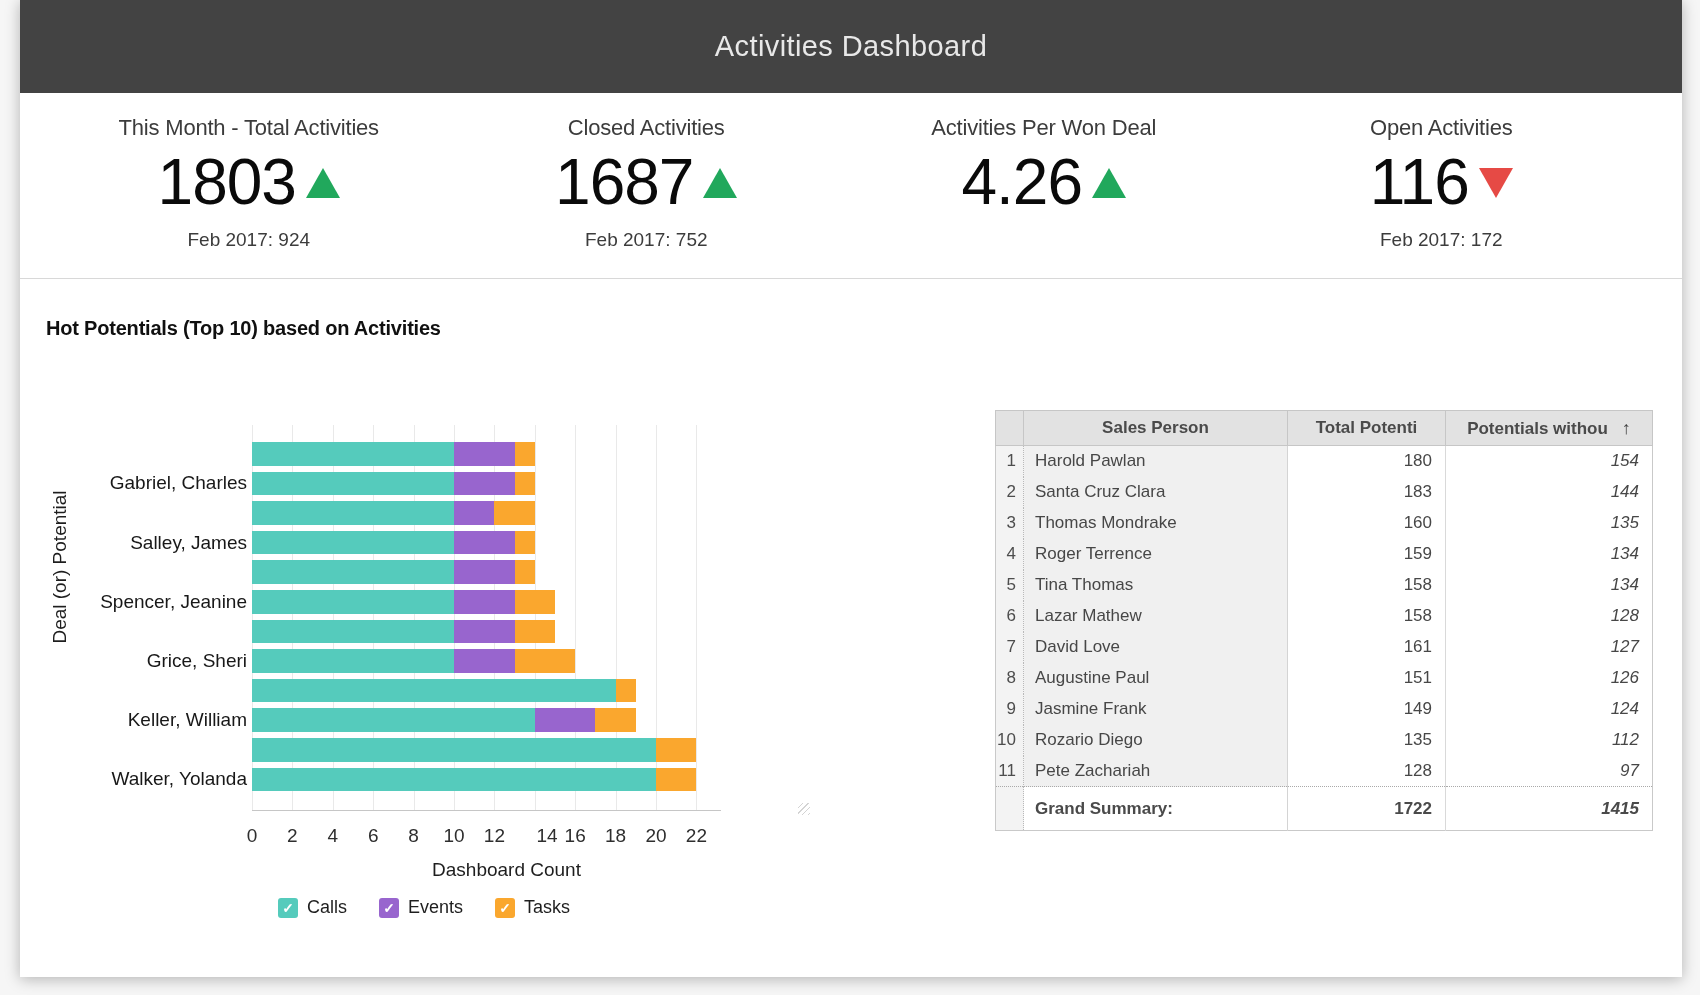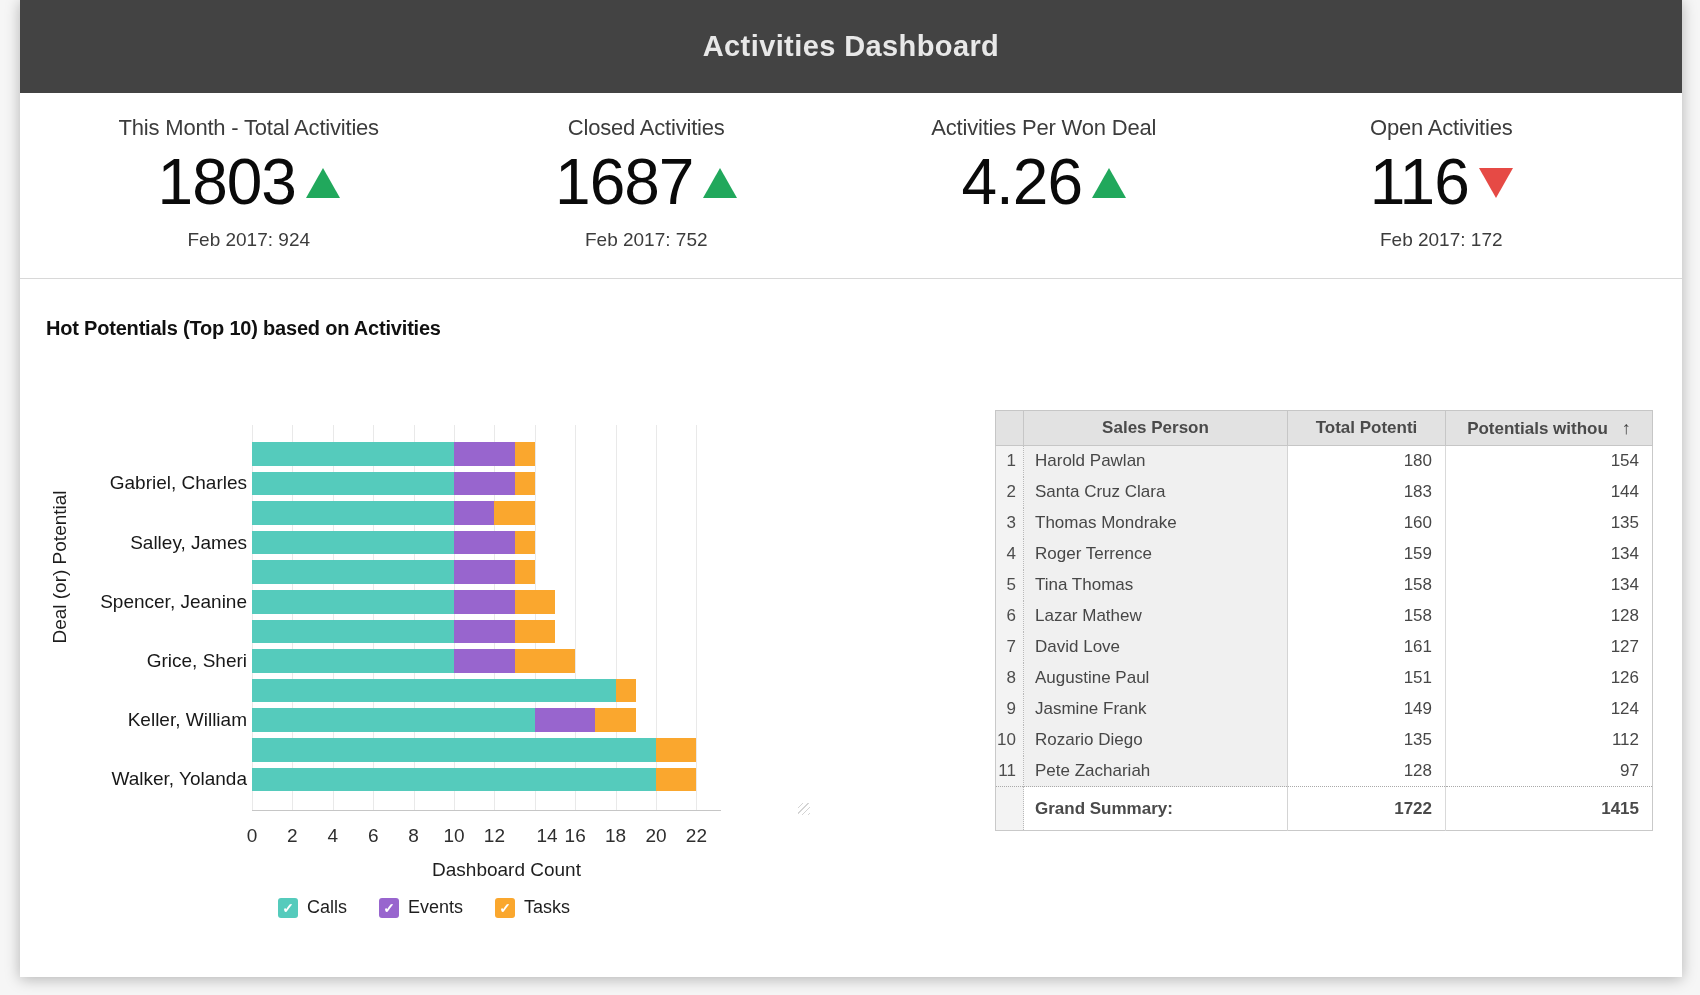--- a/index.html
+++ b/index.html
@@ -7,21 +7,21 @@
   body {
     width:1700px; height:995px; position:relative; overflow:hidden;
     background:#f6f6f6; font-family:"Liberation Sans", sans-serif;
   }
   .page-card {
     position:absolute; left:20px; top:0; width:1662px; height:977px;
     background:#ffffff; box-shadow:0 2px 14px rgba(0,0,0,0.28);
   }
   
   .dash-header {
-    height:93px; background:#434343; display:flex; align-items:center; justify-content:center;font-weight:bold;
+    height:93px; background:#434343; display:flex; align-items:center; justify-content:center;
   }
   .dash-title { color:#e8e8e8; font-size:29px; letter-spacing:0.4px; }
   
   .kpi-row { display:flex; height:185px; padding:22px 42px 0 30px; }
   .kpi { width:25%; text-align:center; }
   .kpi-label { font-size:22px; color:#3c3c3c; letter-spacing:-0.2px; }
   .kpi-value-row { margin-top:4px; white-space:nowrap; }
   .kpi-value { font-size:64px; color:#0a0a0a; letter-spacing:-1px; }
   .kpi-trend { display:inline-block; width:0; height:0; margin-left:10px; position:relative; top:-6px; }
   .kpi-trend.up   { border-left:17px solid transparent; border-right:17px solid transparent; border-bottom:30px solid #21A85C; }
@@ -64,21 +64,21 @@
   }
   .pv-table td { height:31px; padding:0; }
   .col-num   { width:28px; }
   .col-name  { width:264px; }
   .col-total { width:158px; }
   .col-без, .col-without { width:207px; }
   td.cell-num { background:#f3f3f3; color:#4d4d4d; text-align:right; padding-right:7px;
     border-right:1px dotted #b9b9b9; }
   td.cell-name { background:#f0f0f0; padding-left:11px; border-right:1px solid #d4d4d4; }
   td.cell-val { text-align:right; padding-right:13px; border-right:1px solid #d9d9d9; background:#fff; }
-  td.cell-val:last-child { border-right:none; }
+  td.cell-val:last-child { border-right:none;font-style:italic; }
   tr.summary-row td { border-top:1px dotted #a9a9a9; height:44px; font-weight:bold; color:#4a4a4a; }
   tr.summary-row td.cell-name { background:#ffffff; }
   tr.summary-row td.cell-num { background:#f3f3f3; border-right:1px dotted #b9b9b9; }
   .sort-icon { font-weight:bold; color:#3f3f3f; margin-left:14px; font-size:18px; }
 </style>
 </head>
 <body>
 
 <div class="page-card">
 

